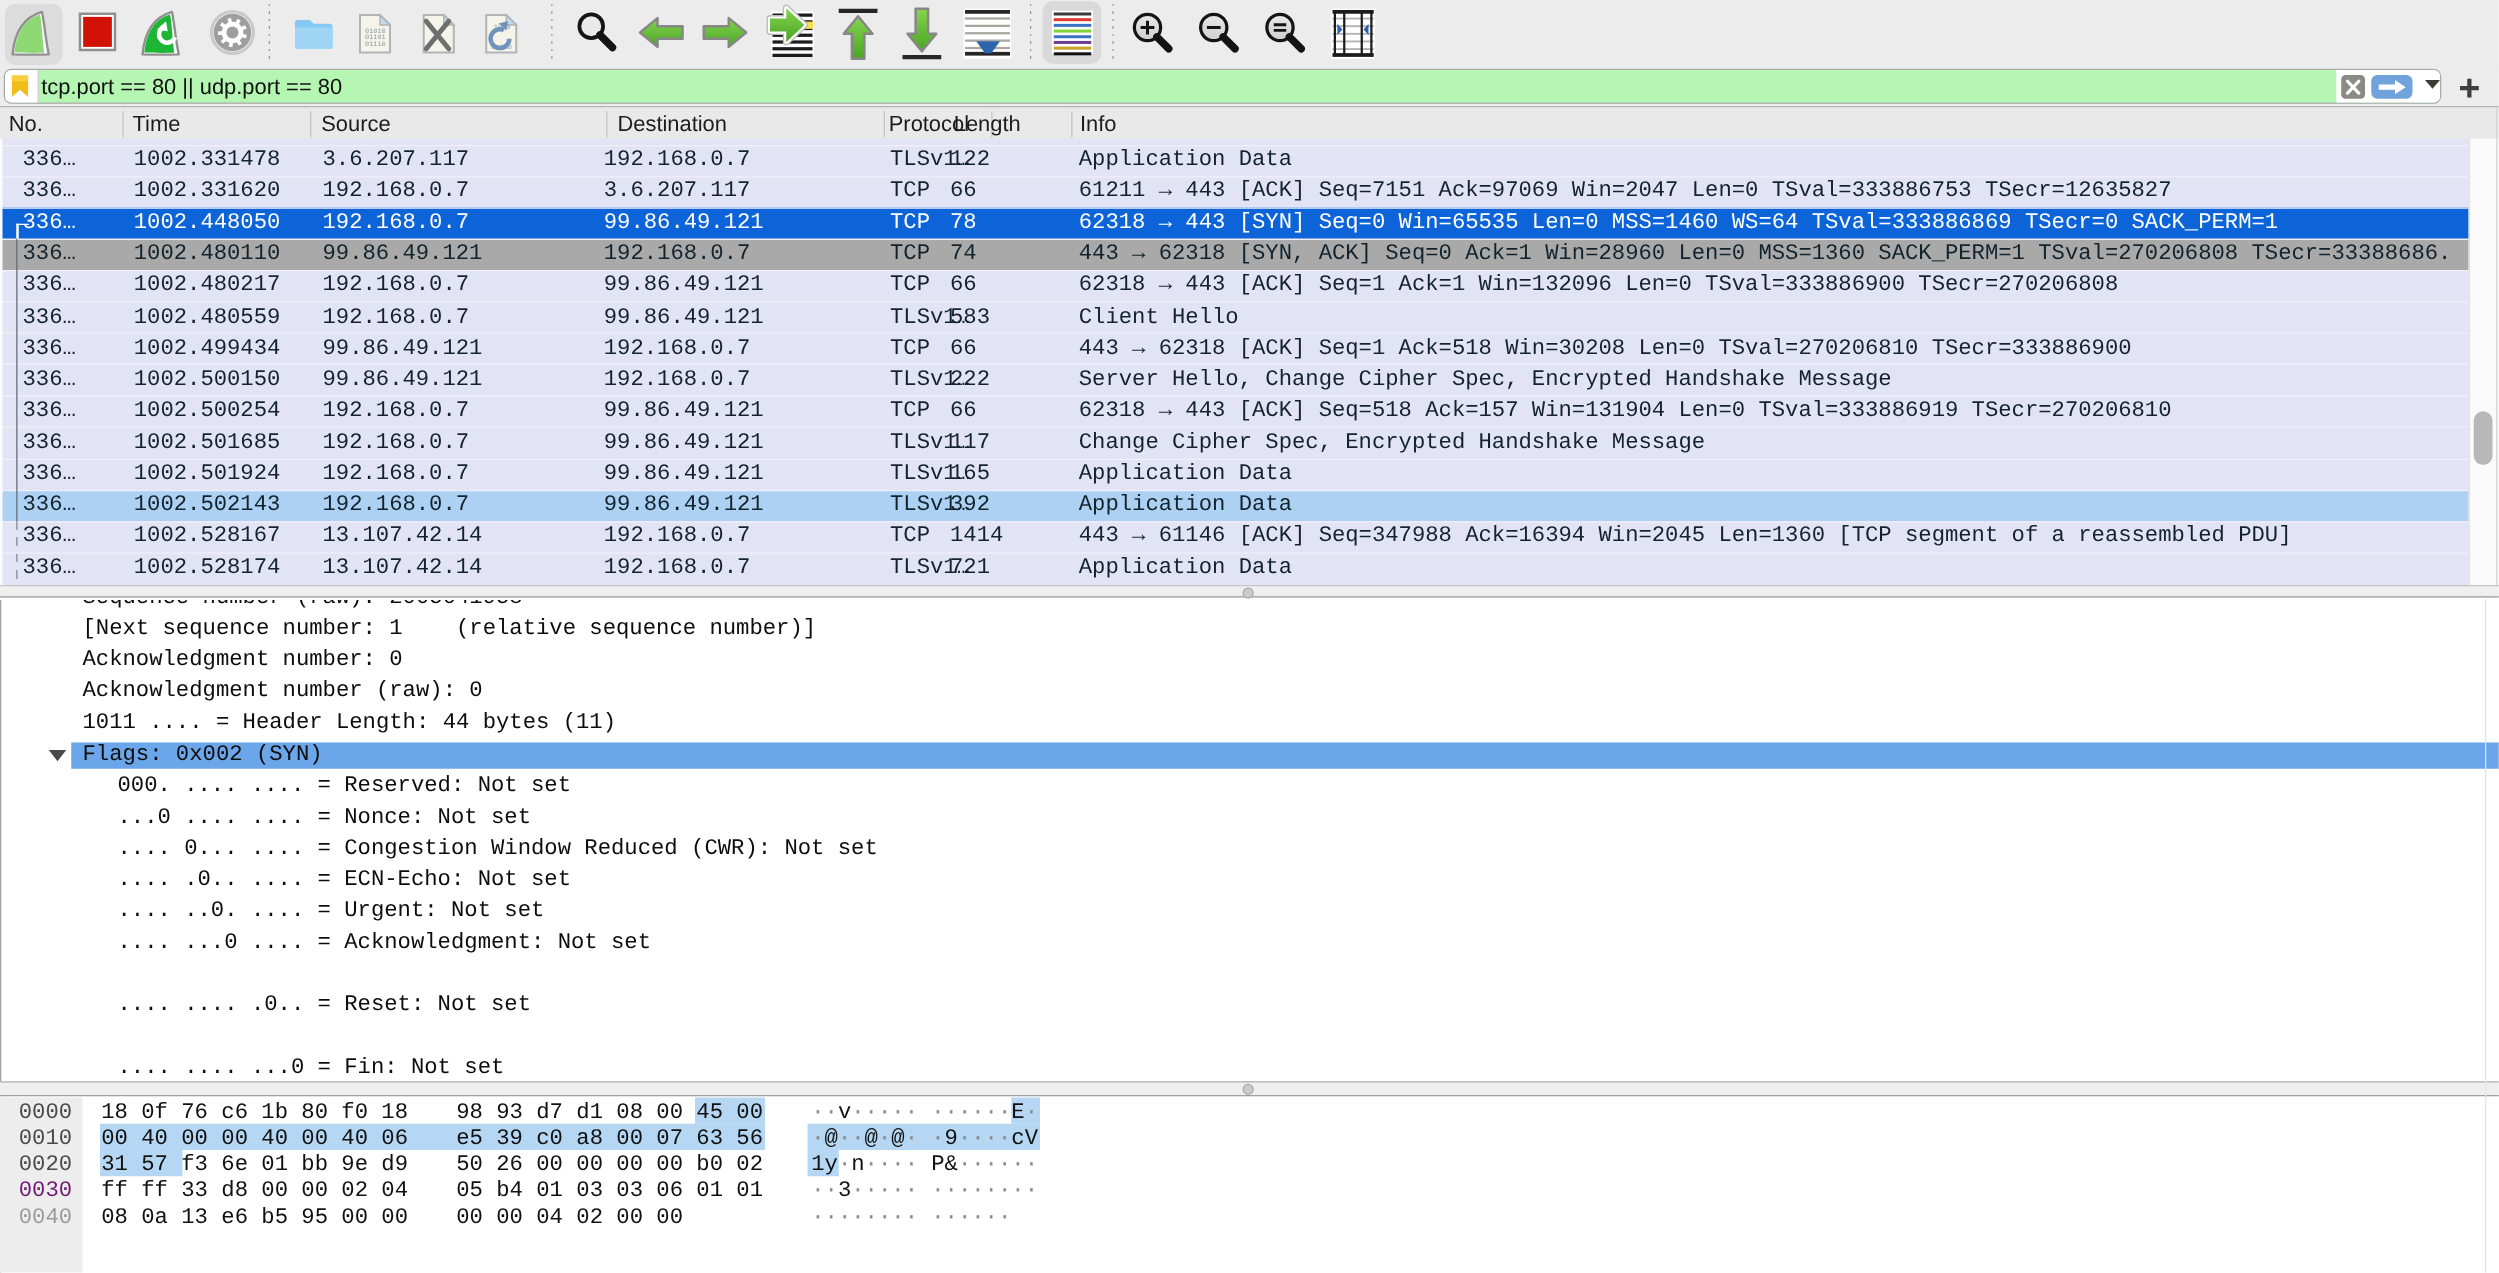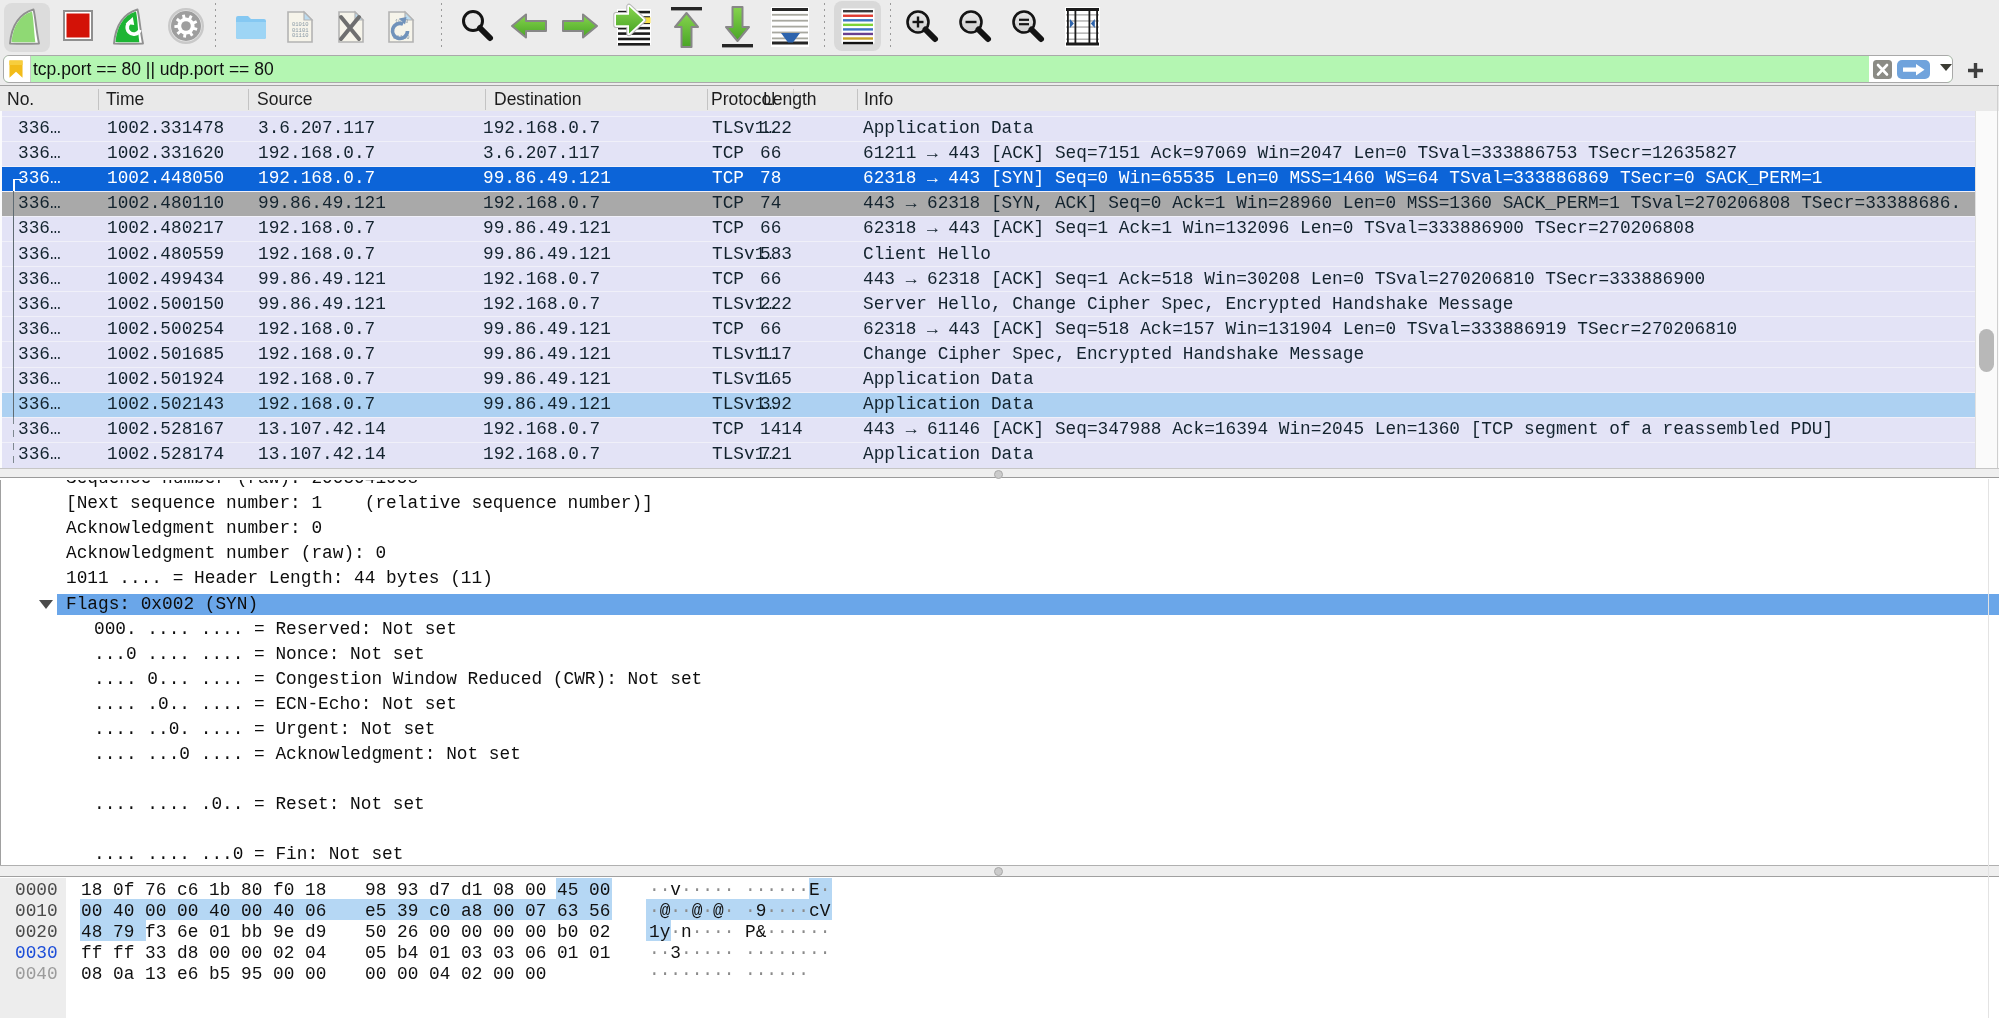--- a/index.html
+++ b/index.html
@@ -325,27 +325,27 @@
     <span class="mono" style="left:15px;color:#4a4a4a">0010</span>
     <span class="mono" style="left:81px">00 40 00 00 40 00 40 06</span>
     <span class="mono" style="left:365px">e5 39 c0 a8 00 07 63 56</span>
     <span class="mono" style="left:649px"><i class="dot" style="font-style:normal">·</i>@<i class="dot" style="font-style:normal">·</i><i class="dot" style="font-style:normal">·</i>@<i class="dot" style="font-style:normal">·</i>@<i class="dot" style="font-style:normal">·</i></span>
     <span class="mono" style="left:745px"><i class="dot" style="font-style:normal">·</i>9<i class="dot" style="font-style:normal">·</i><i class="dot" style="font-style:normal">·</i><i class="dot" style="font-style:normal">·</i><i class="dot" style="font-style:normal">·</i>cV</span>
   </div>
 <div class="hrow" style="top:919.5px">
     <div class="hhl" style="left:80px;width:66px"></div>
     <div class="hhl" style="left:646px;width:25px"></div>
     <span class="mono" style="left:15px;color:#4a4a4a">0020</span>
-    <span class="mono" style="left:81px">48 79 f3 6e 01 bb 9e d9</span>
+    <span class="mono" style="left:81px">31 57 f3 6e 01 bb 9e d9</span>
     <span class="mono" style="left:365px">50 26 00 00 00 00 b0 02</span>
     <span class="mono" style="left:649px">1y<i class="dot" style="font-style:normal">·</i>n<i class="dot" style="font-style:normal">·</i><i class="dot" style="font-style:normal">·</i><i class="dot" style="font-style:normal">·</i><i class="dot" style="font-style:normal">·</i></span>
     <span class="mono" style="left:745px">P&amp;<i class="dot" style="font-style:normal">·</i><i class="dot" style="font-style:normal">·</i><i class="dot" style="font-style:normal">·</i><i class="dot" style="font-style:normal">·</i><i class="dot" style="font-style:normal">·</i><i class="dot" style="font-style:normal">·</i></span>
   </div>
 <div class="hrow" style="top:940.5px">
-    <span class="mono" style="left:15px;color:#1d4ed8">0030</span>
+    <span class="mono" style="left:15px;color:#701a75">0030</span>
     <span class="mono" style="left:81px">ff ff 33 d8 00 00 02 04</span>
     <span class="mono" style="left:365px">05 b4 01 03 03 06 01 01</span>
     <span class="mono" style="left:649px"><i class="dot" style="font-style:normal">·</i><i class="dot" style="font-style:normal">·</i>3<i class="dot" style="font-style:normal">·</i><i class="dot" style="font-style:normal">·</i><i class="dot" style="font-style:normal">·</i><i class="dot" style="font-style:normal">·</i><i class="dot" style="font-style:normal">·</i></span>
     <span class="mono" style="left:745px"><i class="dot" style="font-style:normal">·</i><i class="dot" style="font-style:normal">·</i><i class="dot" style="font-style:normal">·</i><i class="dot" style="font-style:normal">·</i><i class="dot" style="font-style:normal">·</i><i class="dot" style="font-style:normal">·</i><i class="dot" style="font-style:normal">·</i><i class="dot" style="font-style:normal">·</i></span>
   </div>
 <div class="hrow" style="top:961.5px">
     <span class="mono" style="left:15px;color:#9b9b9b">0040</span>
     <span class="mono" style="left:81px">08 0a 13 e6 b5 95 00 00</span>
     <span class="mono" style="left:365px">00 00 04 02 00 00</span>
     <span class="mono" style="left:649px"><i class="dot" style="font-style:normal">·</i><i class="dot" style="font-style:normal">·</i><i class="dot" style="font-style:normal">·</i><i class="dot" style="font-style:normal">·</i><i class="dot" style="font-style:normal">·</i><i class="dot" style="font-style:normal">·</i><i class="dot" style="font-style:normal">·</i><i class="dot" style="font-style:normal">·</i></span>

